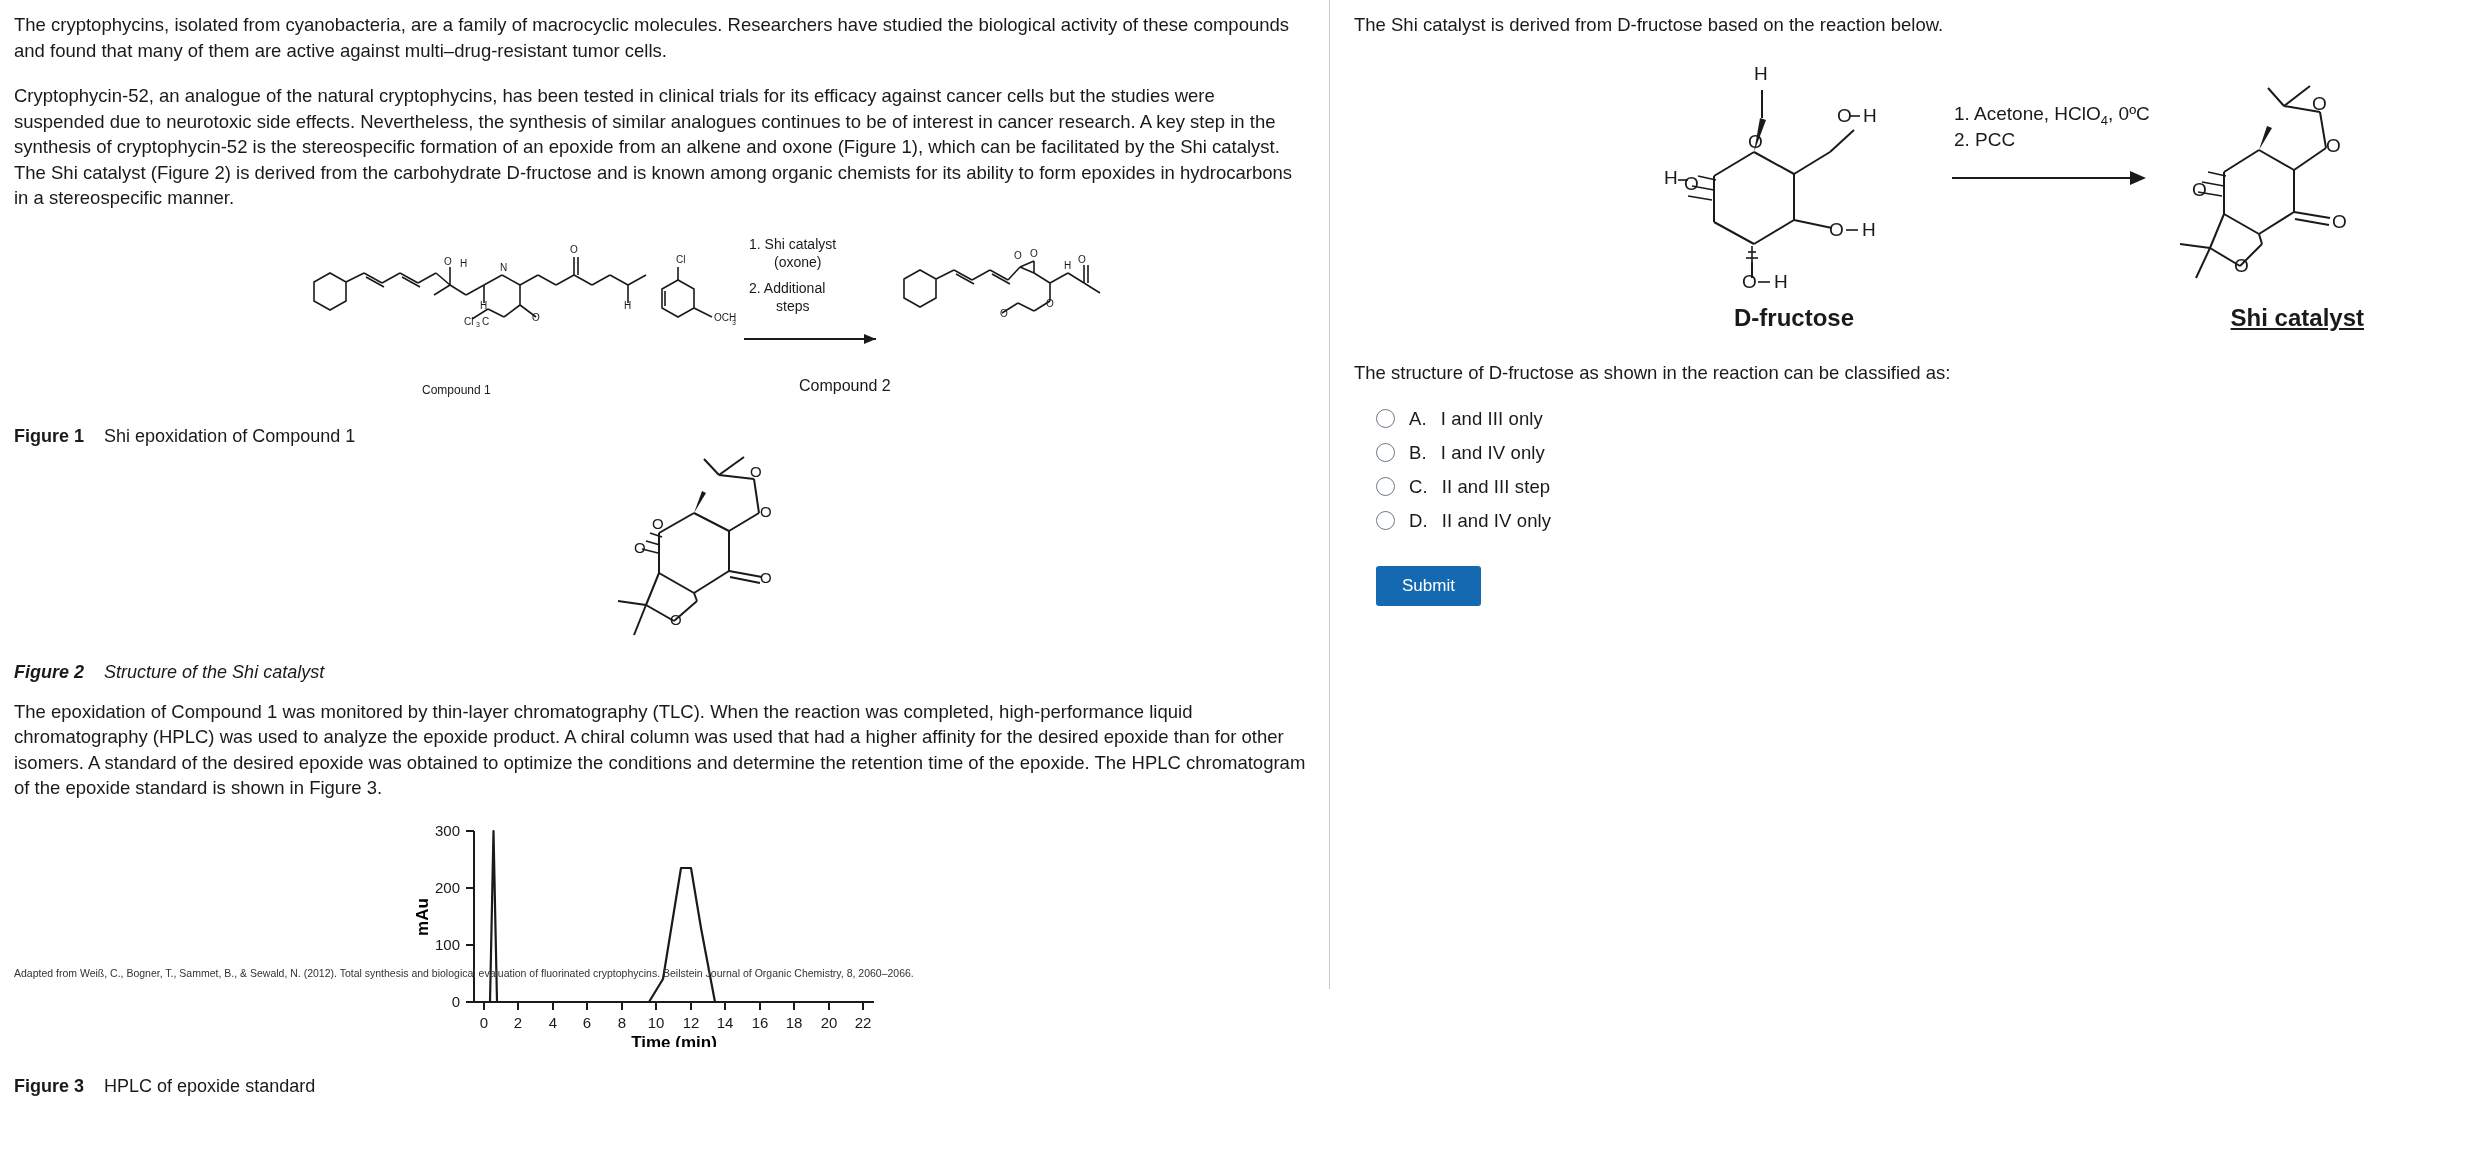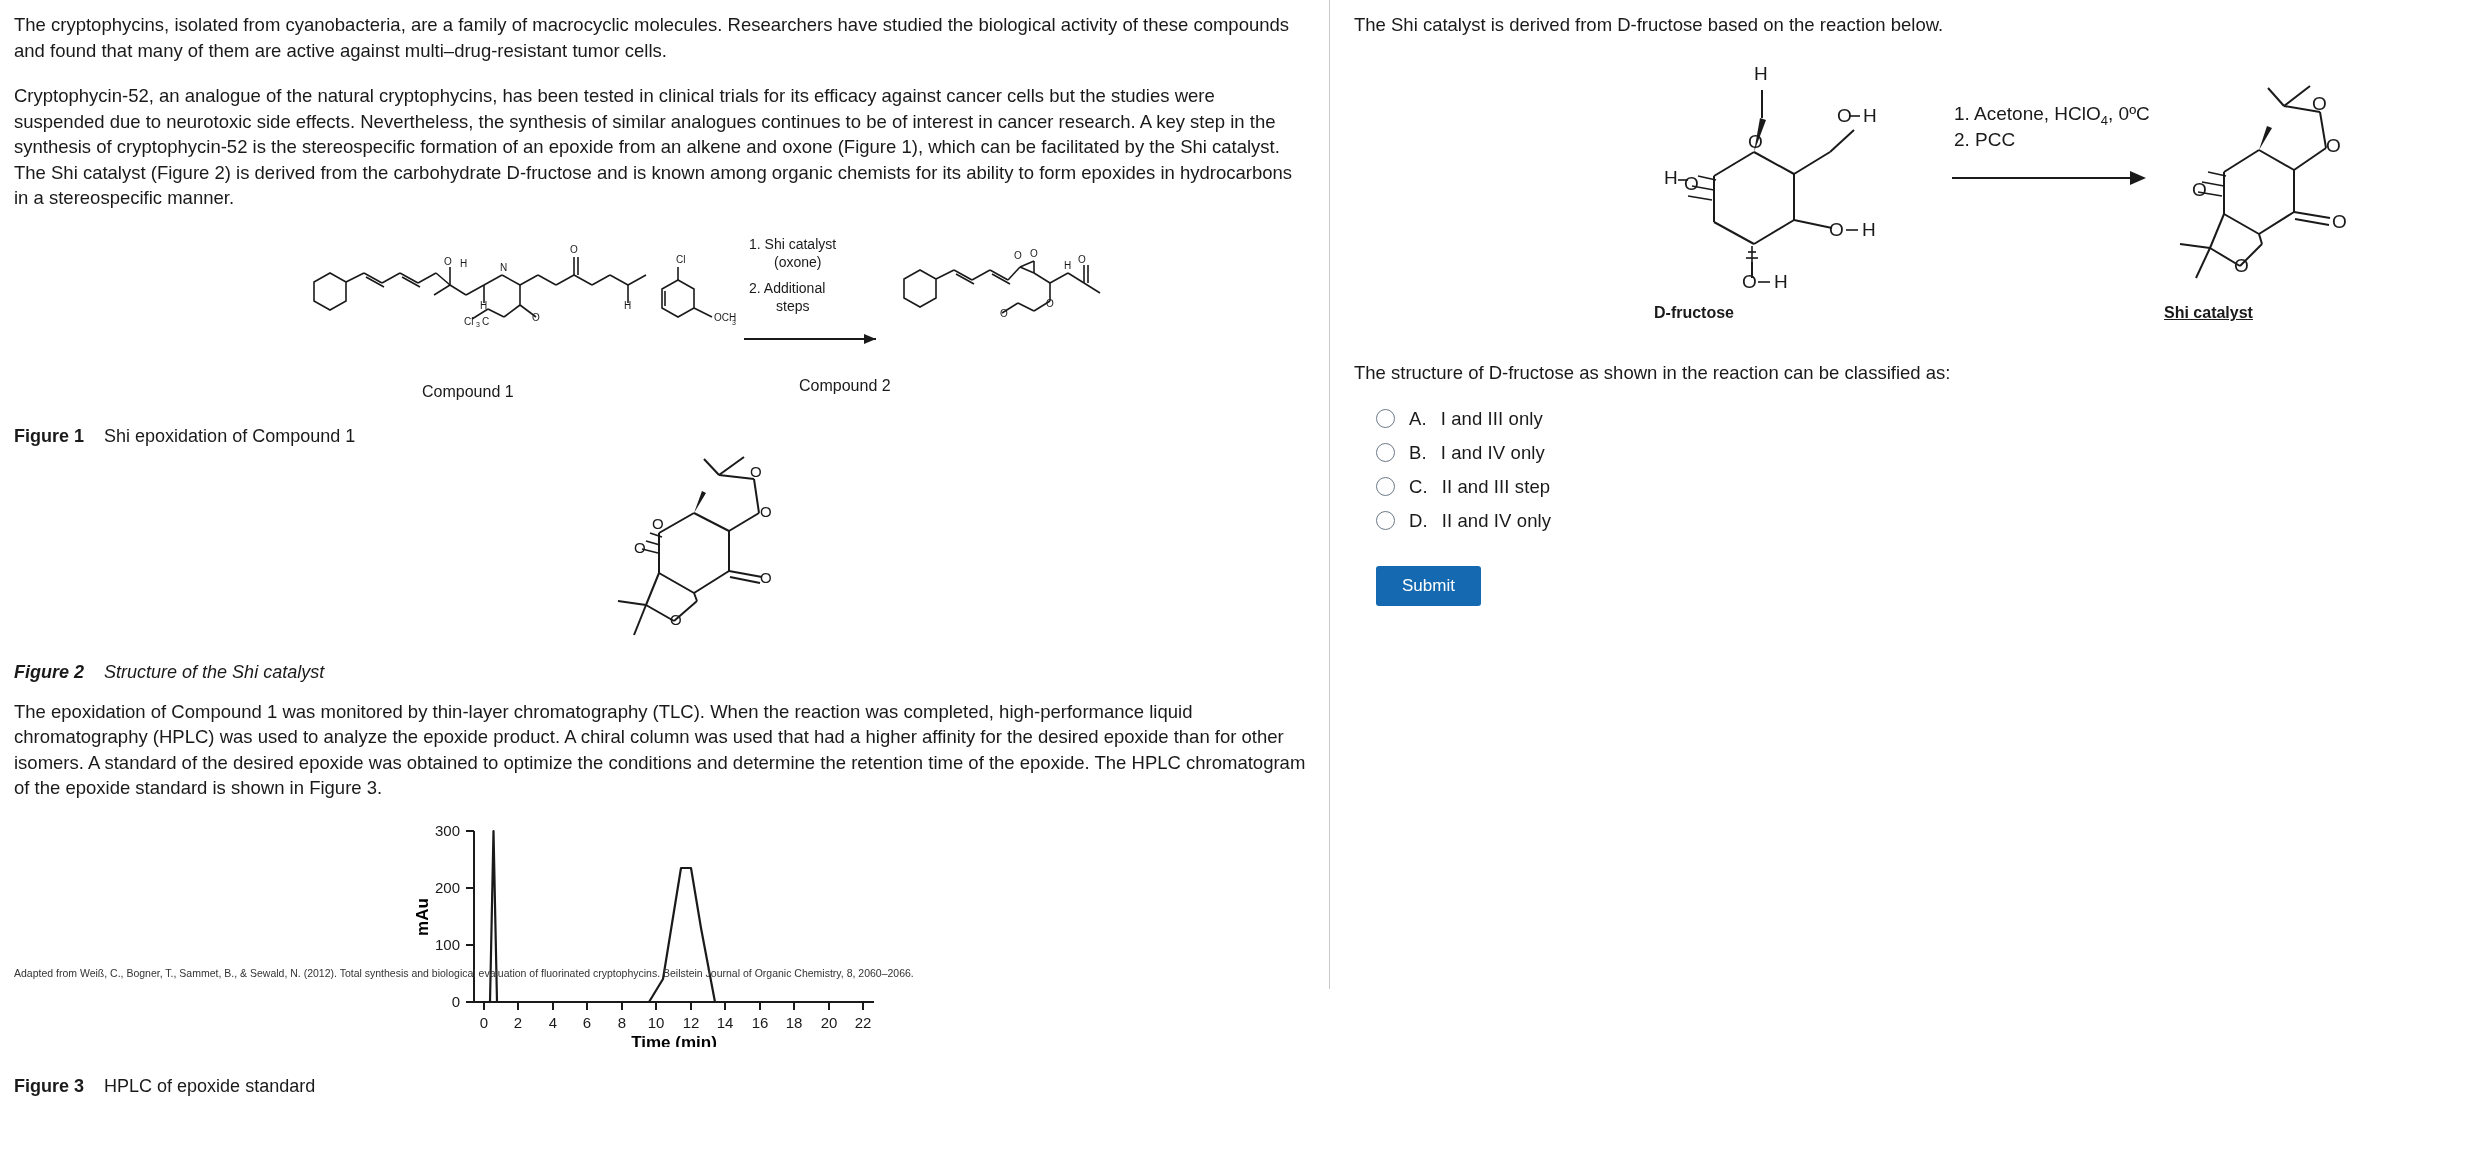--- a/index.html
+++ b/index.html
@@ -86,23 +86,23 @@
     background: #1569b0;
     color: #ffffff;
     border: none;
     border-radius: 3px;
     font-size: 17px;
     font-family: "Liberation Sans", sans-serif;
     padding: 10px 26px;
     cursor: pointer;
   }
   .struct-label {
-    font-size: 16px;
+    font-size: 24px;
     font-weight: bold;
-    text-align: left;
+    text-align: right;
   }
   .footnote {
     font-size: 10.5px;
     color: #333;
     position: absolute;
     bottom: 10px;
     left: 14px;
   }
   svg text { font-family: "Liberation Sans", sans-serif; }
 </style>
@@ -211,21 +211,21 @@
           <text x="1016" y="30">O</text>
           <text x="1032" y="80">O</text>
           <text x="1050" y="42">H</text>
           <text x="1064" y="36">O</text>
           <text x="986" y="90">O</text>
         </g>
       </svg>
 
       <div style="position:absolute;left:258px;top:30px;width:1100px;pointer-events:none;"></div>
 
-      <div style="position:absolute;left:408px;top:156px;font-size:16px;">Compound 1</div>
+      <div style="position:absolute;left:408px;top:156px;font-size:12px;">Compound 1</div>
       <div style="position:absolute;left:785px;top:150px;font-size:16px;">Compound 2</div>
     </div>
 
     <p class="fig-caption" style="margin-top:14px;">
       <b>Figure 1</b>
       <span style="display:inline-block;width:10px;"></span>
       <span>Shi epoxidation of Compound 1</span>
     </p>
 
     <div style="height:215px;position:relative;">

